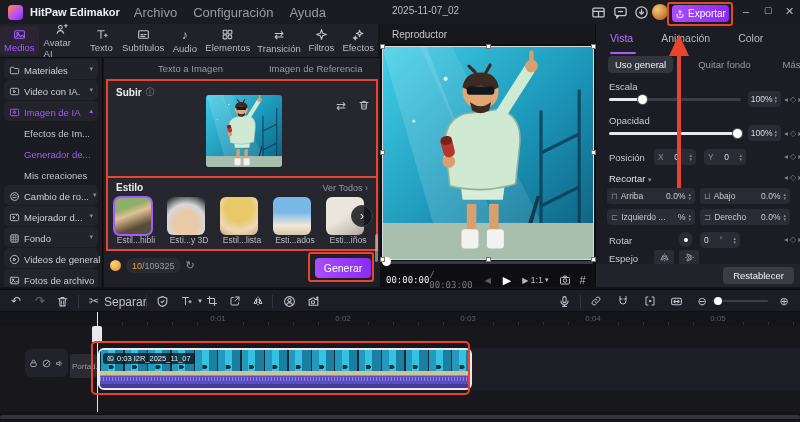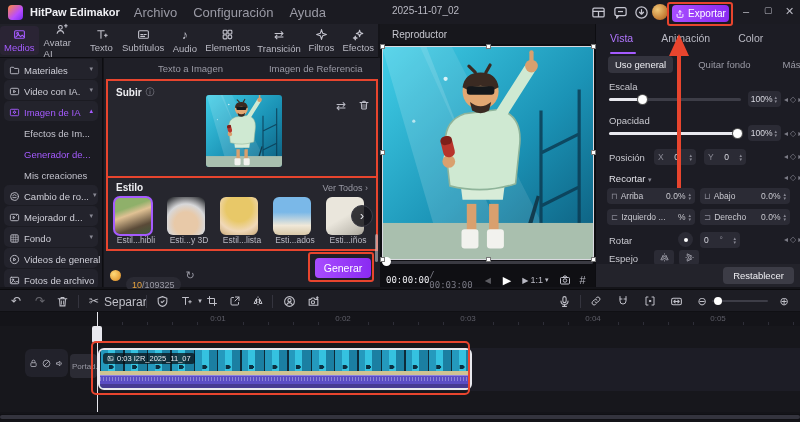--- a/index.html
+++ b/index.html
@@ -51,21 +51,21 @@
   .mtab.active { background:#3a3a45; color:#eeeef2; }
   .redbox { border:2px solid #e8452e; }
   #subir-box { left:2px; top:21px; width:272px; height:99px; background:#26262e; }
   #estilo-box { left:2px; top:120px; width:272px; height:73px; background:#26262e; border-top:none; }
   .boxtitle { color:#eeeef2; font-weight:bold; font-size:10px; }
   .thumb { width:38px; height:38px; border-radius:6px; }
   .stylelabel { font-size:8.5px; color:#b9b9c3; width:44px; text-align:center; overflow:hidden; white-space:nowrap; }
   .sel { outline:2px solid #a55bff; outline-offset:-1px; }
   #gen-btn { left:5px; top:4px; width:56px; height:20px; border-radius:4px; color:#fff; font-size:10.5px;
              background:linear-gradient(90deg,#a84dff,#8a2bf2); display:flex; align-items:center; justify-content:center; }
-  .pill { background:#2a2a33; border-radius:8px; display:flex; align-items:center; padding:0 6px; height:15px;margin-top:19px; }
+  .pill { background:#2a2a33; border-radius:8px; display:flex; align-items:center; padding:0 6px; height:15px; }
   .coin { width:11px; height:11px; border-radius:50%; background:radial-gradient(circle at 35% 35%, #ffd978, #e8a33d 65%, #a8702a); }
   
   #player { left:380px; top:24px; width:216px; height:263px; background:#0f0f13; border-right:1px solid #0d0d11; }
   #vidwrap { left:3px; top:23px; width:210px; height:212px; background:#000; outline:1px solid #d9d9df; }
   .handle { position:absolute; width:5px; height:5px; background:#fff; border:1px solid #777; z-index:3; }
   #seek { left:3px; top:237px; width:210px; height:3px; background:#3a3a42; border-radius:2px; }
   #seek-thumb { left:2px; top:233px; width:9px; height:9px; border-radius:50%; background:#fff; }
   .pctrl { color:#b9b9c3; font-size:10px; }
   .timecur { color:#eeeef2; font-size:9px; font-family:"DejaVu Sans Mono", monospace; }
   .timetot { color:#7a7a85; font-size:9px; font-family:"DejaVu Sans Mono", monospace; }

